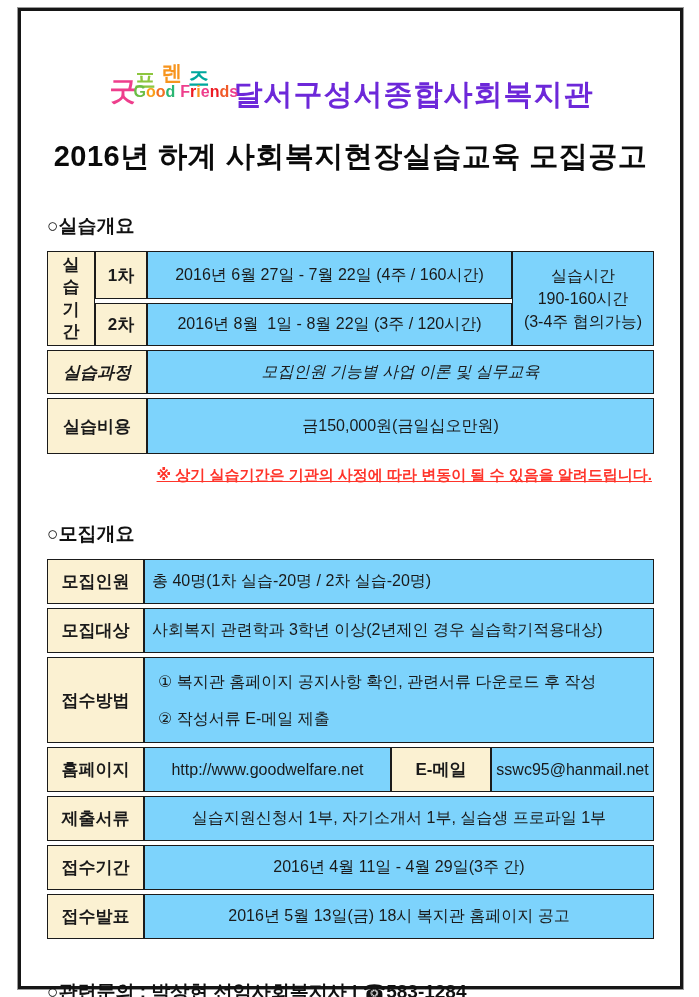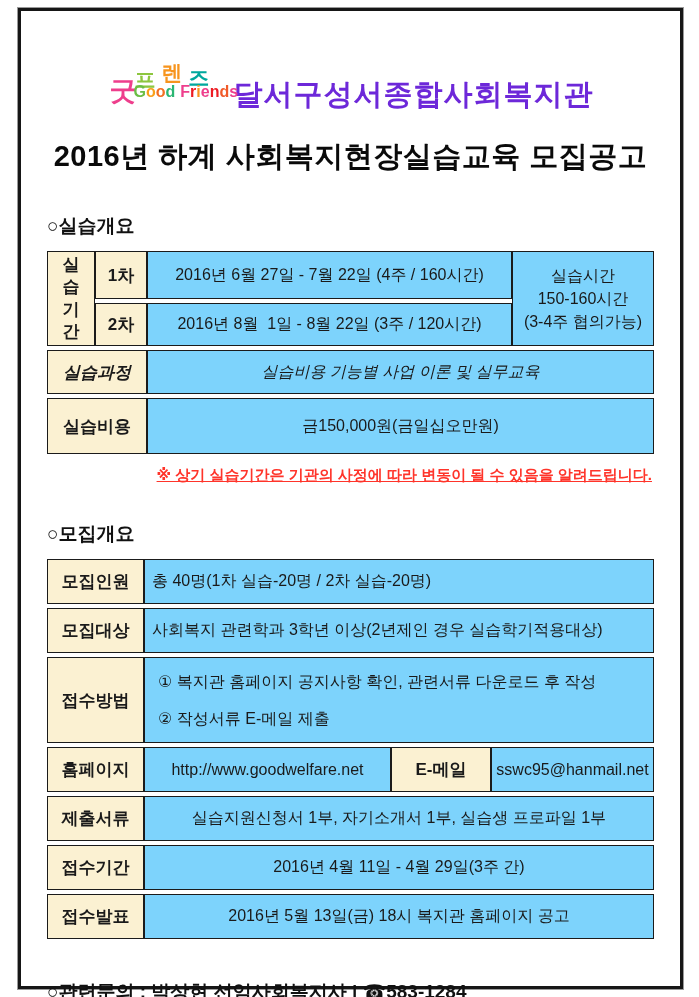--- a/index.html
+++ b/index.html
@@ -90,31 +90,31 @@
         </colgroup>
         <tbody>
             <tr class="r1">
           <td class="hd" rowspan="2">
             <span class="vtext">실습기간</span>
           </td>
           <td class="hd">1차</td>
           <td class="val center prewrap">2016년 6월 27일 - 7월 22일 (4주 / 160시간)</td>
           <td class="val center timecell" rowspan="2">
             <div>실습시간</div>
-            <div>150-160시간</div>
+            <div>190-160시간</div>
             <div>(3-4주 협의가능)</div>
           </td>
         </tr>
         <tr class="r2">
           <td class="hd">2차</td>
           <td class="val center prewrap">2016년 8월  1일 - 8월 22일 (3주 / 120시간)</td>
         </tr>
         <tr class="r3">
           <td class="hd" colspan="2">실습과정</td>
-          <td class="val center" colspan="2">실습비용 기능별 사업 이론 및 실무교육</td>
+          <td class="val center" colspan="2">모집인원 기능별 사업 이론 및 실무교육</td>
         </tr>
         <tr class="r4">
           <td class="hd" colspan="2">실습비용</td>
           <td class="val center" colspan="2">금150,000원(금일십오만원)</td>
         </tr>
       </tbody>
         </table>
 
       <div class="note">※ 상기 실습기간은 기관의 사정에 따라 변동이 될 수 있음을 알려드립니다.</div>
 

